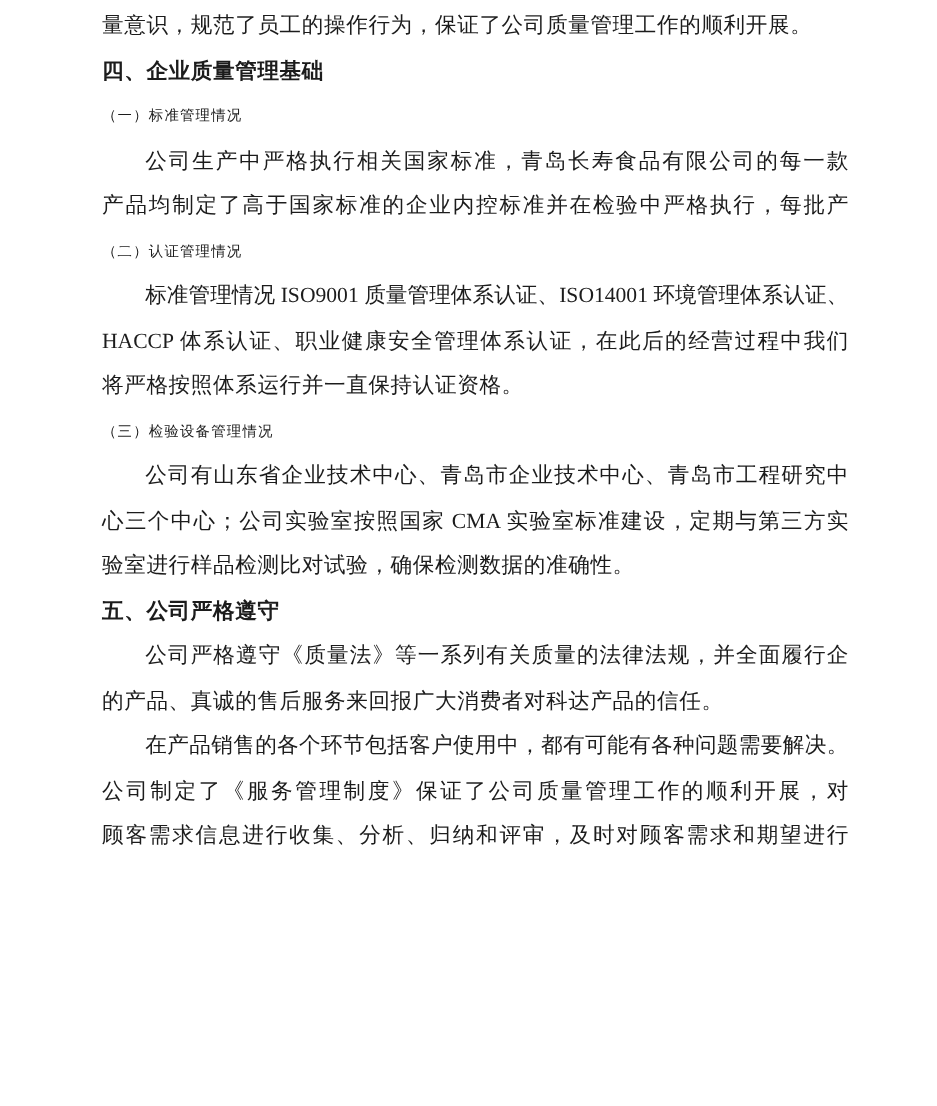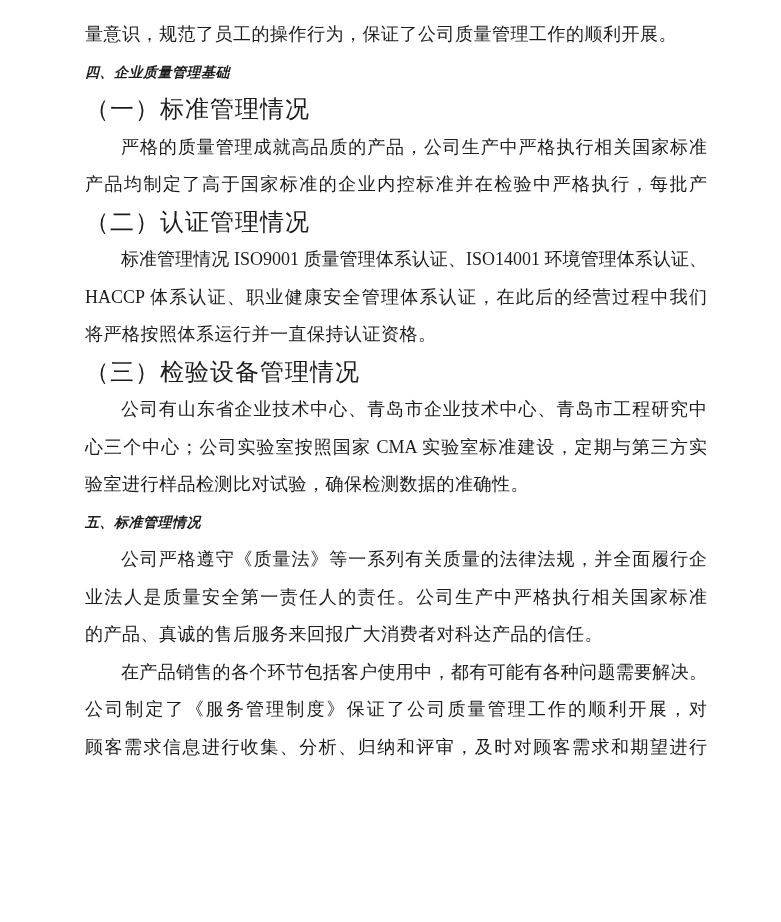--- a/index.html
+++ b/index.html
@@ -13,21 +13,21 @@
     font-family: "Liberation Serif", "DejaVu Serif", serif;
   }
   .page {
     position: relative;
     width: 781px;
     height: 922px;
     background: #ffffff;
   }
   .doc {
     position: absolute;
-    top: 16px;
+    top: 3px;
     left: 85px;
     width: 622px;
   }
   .line {
     height: 37.5px;
     line-height: 37.5px;
     font-size: 18px;
     color: #1c1c1c;
     letter-spacing: 0.5px;
     white-space: nowrap;
@@ -40,49 +40,47 @@
   
   .line.fill {
     white-space: normal;
     letter-spacing: normal;
     text-align: justify;
     text-align-last: justify;
     text-justify: inter-character;
   }
   .line.heading {
     font-weight: bold;
-    font-size: 14px;
+    font-size: 18px;
     letter-spacing: 0.5px;
     font-family: "Liberation Sans", "DejaVu Sans", sans-serif;
-    font-style: italic;
   }
   .line.subheading {
-    font-size: 24px;
+    font-size: 12px;
     letter-spacing: 1px;
   }
 </style>
 </head>
 <body>
 
 <div class="page" style="background: rgb(255, 255, 255);">
   <div class="doc" id="doc" style="color: rgb(28, 28, 28);">
       <div class="line body">量意识，规范了员工的操作行为，保证了公司质量管理工作的顺利开展。</div>
       <div class="line heading">四、企业质量管理基础</div>
       <div class="line subheading">（一）标准管理情况</div>
-      <div class="line para fill">严格的质量管理成就高品质的产品，公司生产中严格执行相关国家标准</div>
+      <div class="line para fill">公司生产中严格执行相关国家标准，青岛长寿食品有限公司的每一款</div>
       <div class="line body fill">产品均制定了高于国家标准的企业内控标准并在检验中严格执行，每批产</div>
       <div class="line subheading">（二）认证管理情况</div>
       <div class="line para fill">标准管理情况 ISO9001 质量管理体系认证、ISO14001 环境管理体系认证、</div>
       <div class="line body fill">HACCP 体系认证、职业健康安全管理体系认证，在此后的经营过程中我们</div>
       <div class="line body">将严格按照体系运行并一直保持认证资格。</div>
       <div class="line subheading">（三）检验设备管理情况</div>
       <div class="line para fill">公司有山东省企业技术中心、青岛市企业技术中心、青岛市工程研究中</div>
       <div class="line body fill">心三个中心；公司实验室按照国家 CMA 实验室标准建设，定期与第三方实</div>
       <div class="line body">验室进行样品检测比对试验，确保检测数据的准确性。</div>
-      <div class="line heading">五、标准管理情况</div>
+      <div class="line heading">五、公司严格遵守</div>
       <div class="line para fill">公司严格遵守《质量法》等一系列有关质量的法律法规，并全面履行企</div>
-      <div class="line body fill">业法人是质量安全第一责任人的责任。公司生产中严格执行相关国家标准</div>
       <div class="line body">的产品、真诚的售后服务来回报广大消费者对科达产品的信任。</div>
       <div class="line para fill">在产品销售的各个环节包括客户使用中，都有可能有各种问题需要解决。</div>
       <div class="line body fill">公司制定了《服务管理制度》保证了公司质量管理工作的顺利开展，对</div>
       <div class="line body fill">顾客需求信息进行收集、分析、归纳和评审，及时对顾客需求和期望进行</div>
     </div>
 </div>
 
 </body></html>

